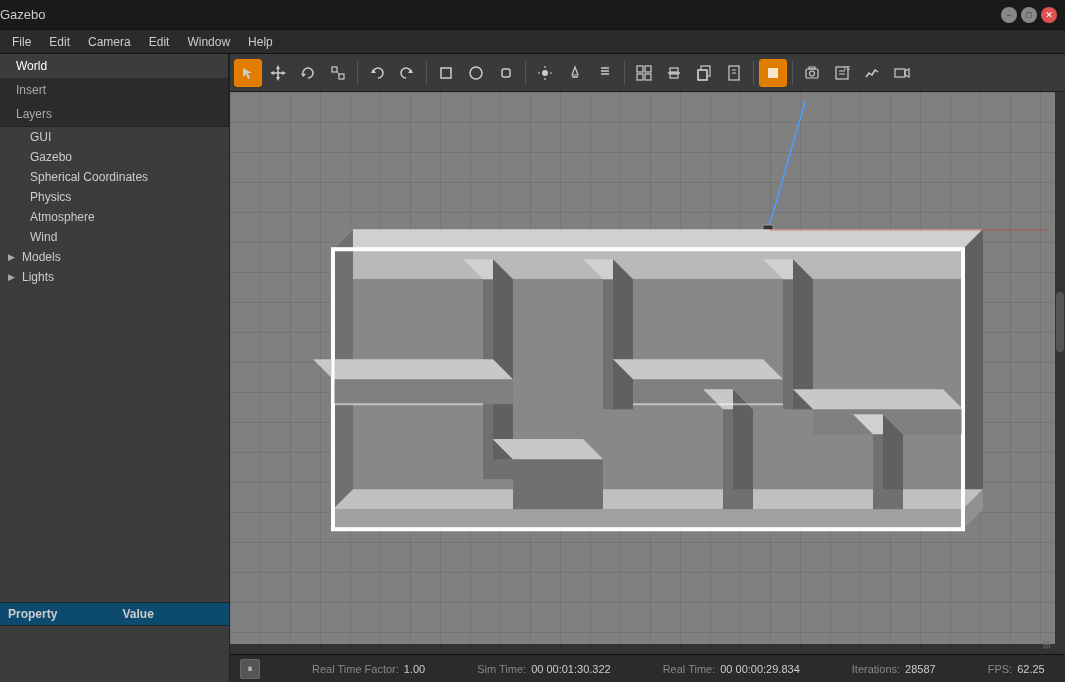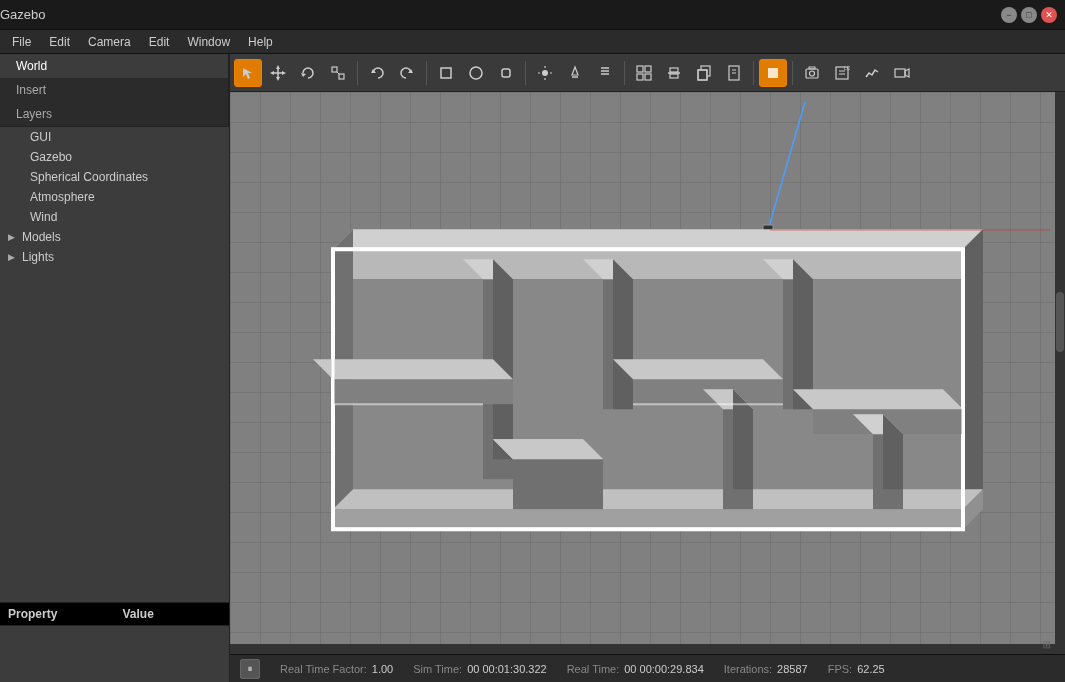--- a/index.html
+++ b/index.html
@@ -128,21 +128,21 @@
     }
 
     
     #props-panel {
       border-top: 1px solid #222;
       background: #3c3c3c;
       min-height: 80px;
     }
     #props-header {
       display: flex;
-      background: #000000;
+      background: #0c4a6e;
       border-bottom: 1px solid #222;
     }
     .prop-col {
       flex: 1;
       padding: 4px 8px;
       font-size: 12px;
       color: #ccc;
       font-weight: bold;
     }
 
@@ -212,20 +212,21 @@
       padding: 0 10px;
       gap: 20px;
       border-top: 1px solid #111;
       font-size: 11px;
       color: #aaa;
     }
     .status-item {
       display: flex;
       align-items: center;
       gap: 5px;
+      margin-left: 32px;
     }
     .status-label { color: #888; }
     .status-value { color: #ccc; }
 
     
     #pause-btn {
       width: 20px;
       height: 20px;
       background: #555;
       border: 1px solid #666;
@@ -337,20 +338,24 @@
         <span class="tree-arrow"></span>
         <span>GUI</span>
       </div>
       <div class="tree-item">
         <span class="tree-arrow"></span>
         <span>Gazebo</span>
       </div>
       <div class="tree-item">
         <span class="tree-arrow"></span>
         <span>Spherical Coordinates</span>
+      </div>
+      <div class="tree-item">
+        <span class="tree-arrow"></span>
+        <span>Physics</span>
       </div>
       <div class="tree-item">
         <span class="tree-arrow"></span>
         <span>Atmosphere</span>
       </div>
       <div class="tree-item">
         <span class="tree-arrow"></span>
         <span>Wind</span>
       </div>
       <div class="tree-item has-arrow">

